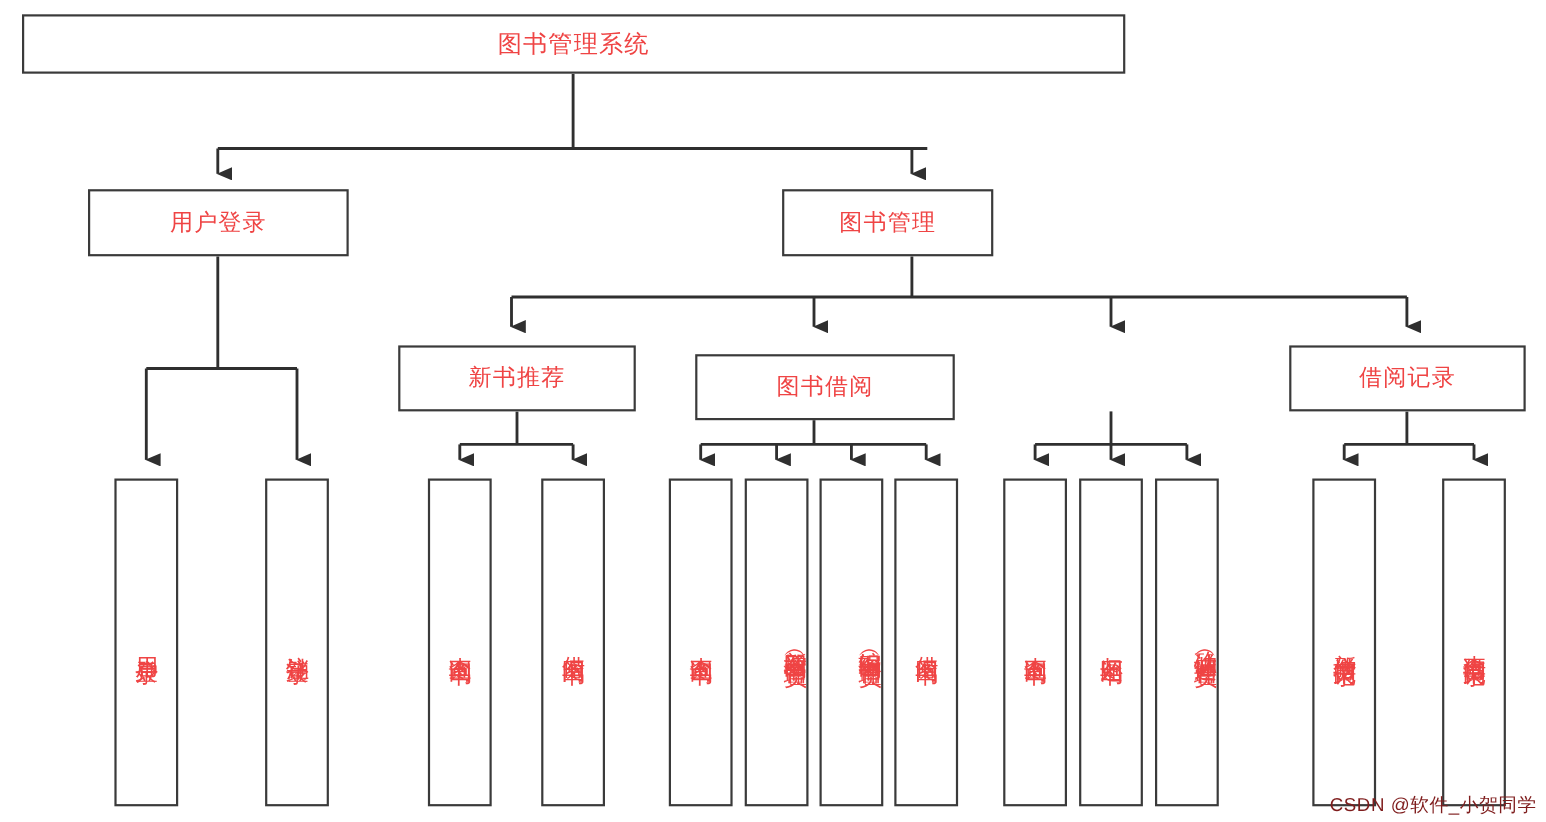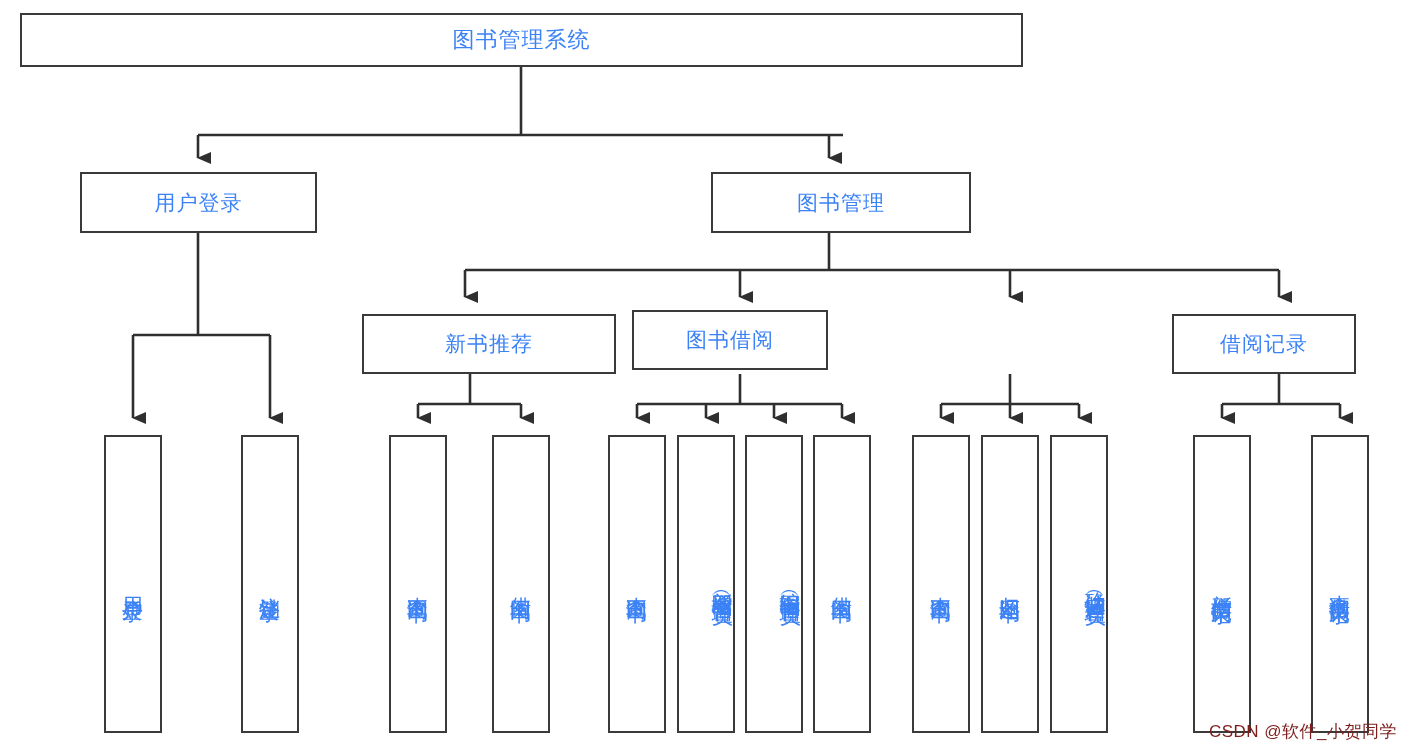--- a/index.html
+++ b/index.html
@@ -27,21 +27,21 @@
     pointer-events: none;
   }
   .node {
     position: absolute;
     box-sizing: border-box;
     background: #ffffff;
     border: 2px solid #3a3a3a;
     display: flex;
     align-items: center;
     justify-content: center;
-    color: #3b82f6;
+    color: #ef4444;
   }
   .node.h {
     font-size: 21px;
     letter-spacing: 1px;
     line-height: 1.2;
   }
   .node.root {
     font-size: 22px;
   }
   .node.v {
@@ -134,34 +134,34 @@
   </svg>
 
   <div class="node h root" style="left:20px; top:13px; width:1003px; height:54px;">
     <span>图书管理系统</span>
   </div>
 
   <div class="node h" style="left:80px; top:172px; width:237px; height:61px;">
     <span>用户登录</span>
   </div>
 
-  <div class="node h" style="left:711px; top:172px; width:260px; height:61px;">
+  <div class="node h" style="left:711px; top:172px; width:192px; height:61px;">
     <span>图书管理</span>
   </div>
 
-  <div class="node h" style="left:362px; top:314px; width:254px; height:60px;">
+  <div class="node h" style="left:362px; top:314px; width:216px; height:60px;">
     <span>新书推荐</span>
   </div>
 
-  <div class="node h" style="left:632px; top:310px; width:196px; height:60px;">
+  <div class="node h" style="left:632px; top:322px; width:236px; height:60px;">
     <span>图书借阅</span>
   </div>
 
 
-  <div class="node h" style="left:1172px; top:314px; width:184px; height:60px;">
+  <div class="node h" style="left:1172px; top:314px; width:215px; height:60px;">
     <span>借阅记录</span>
   </div>
 
   <div class="node v midalign" style="left:104px; top:435px; width:58px; height:298px;">
     <span class="vtext">用户登录</span>
   </div>
 
   <div class="node v midalign" style="left:241px; top:435px; width:58px; height:298px;">
     <span class="vtext">注销登录</span>
   </div>

